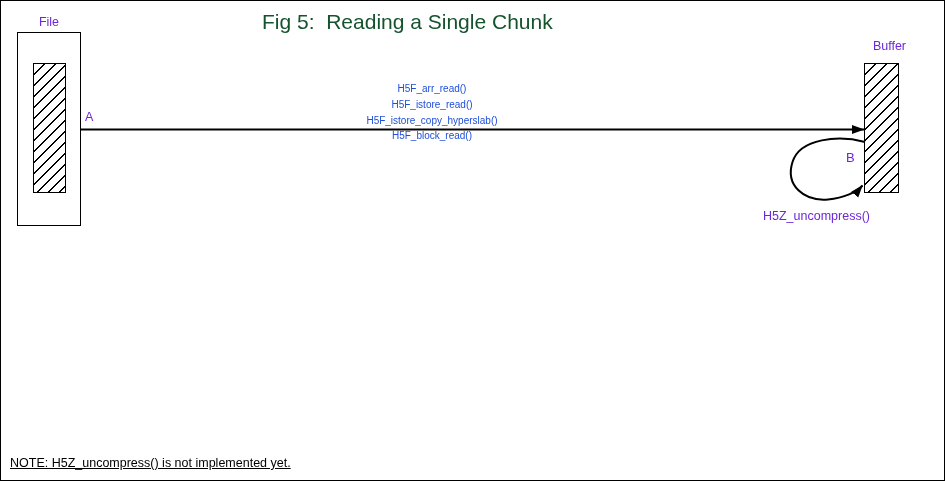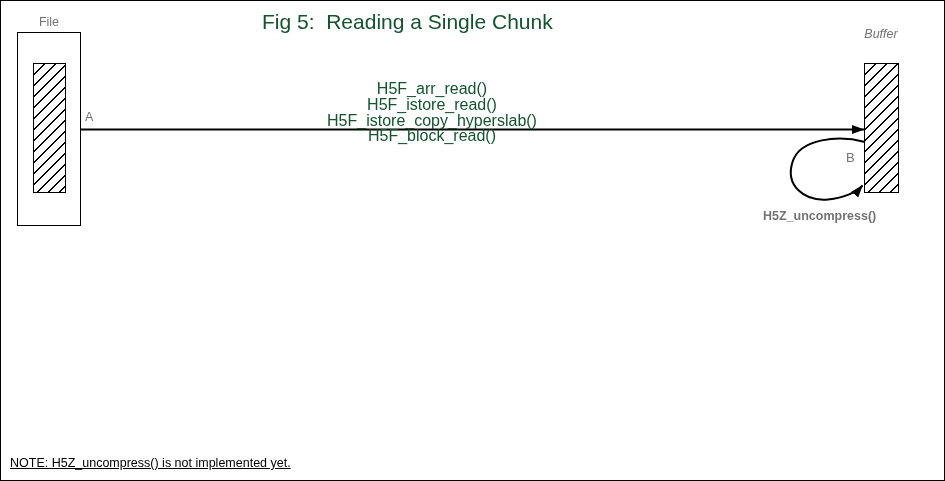--- a/index.html
+++ b/index.html
@@ -57,58 +57,56 @@
     left: 863px;
     top: 62px;
     width: 33px;
     height: 128px;
   }
   .small-label {
     position: absolute;
     font-size: 12.5px;
     line-height: 13px;
     white-space: nowrap;
-    color: #737373;
+    color: #6d28d9;
   }
   .file-label {
     left: 16px;
     top: 15px;
     width: 64px;
     text-align: center;
   }
   .buffer-label {
     left: 855px;
-    top: 27px;
+    top: 39px;
     width: 50px;
-    text-align: center;
-    font-style: italic;
+    text-align: right;
   }
   .a-label {
     left: 84px;
     top: 110px;
   }
   .b-label {
     left: 845px;
     top: 150px;
     font-size: 13px;
   }
   .uncompress-label {
     left: 762px;
     top: 209px;
-    font-weight: bold;
   }
   .call-stack {
     position: absolute;
     left: 305px;
     top: 80px;
     width: 252px;
     text-align: center;
-    font-size: 16px;
+    font-size: 10px;
     line-height: 15.8px;
-    color: #14532d;
+    color: #1d4ed8;
   }
   .note {
     position: absolute;
     left: 9px;
     top: 455px;
     font-size: 12.5px;
     color: #000;
     text-decoration: underline;
   }
   .arrow-layer {

